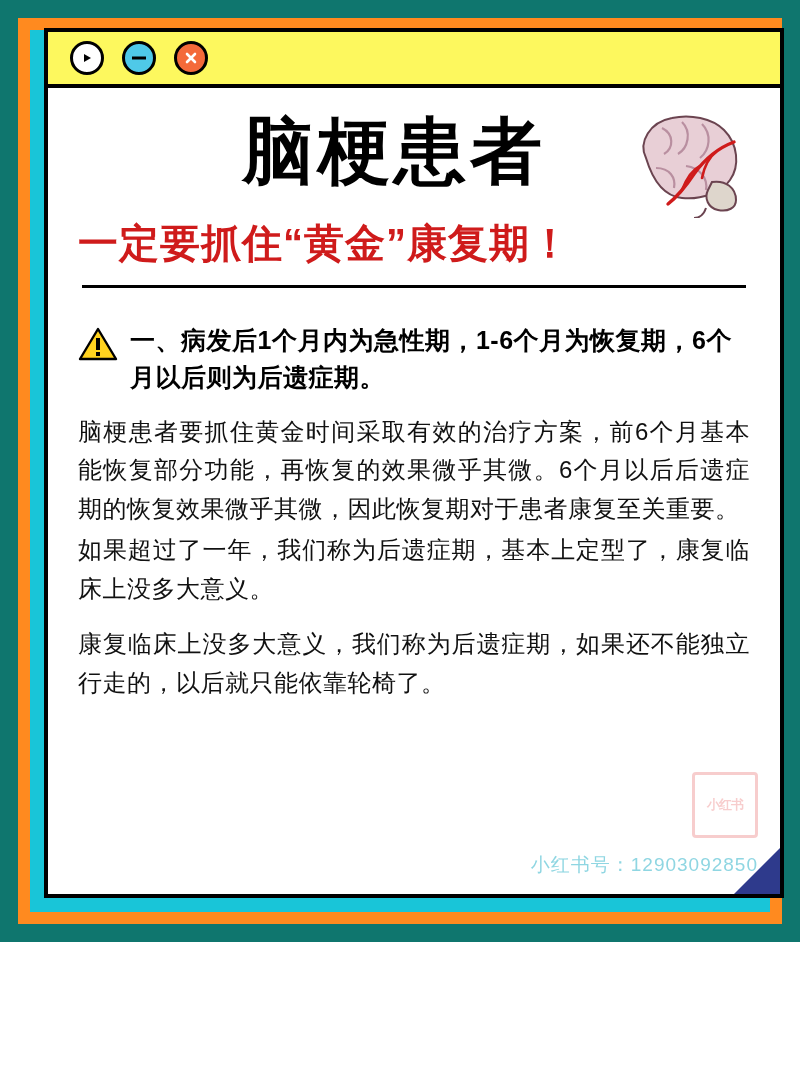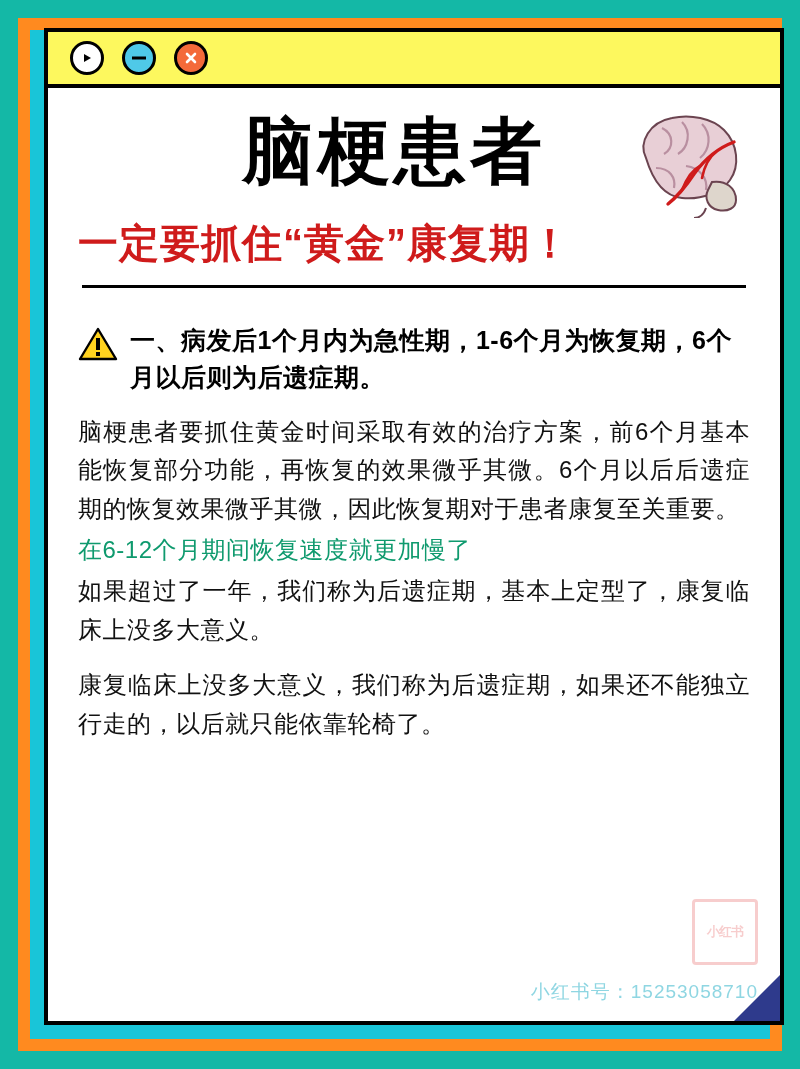--- a/index.html
+++ b/index.html
@@ -5,22 +5,22 @@
   * { box-sizing: border-box; margin: 0; padding: 0; }
   html, body {
     width: 800px;
     height: 1069px;
     background: #ffffff;
     font-family: "Liberation Sans", sans-serif;
   }
   .poster {
     position: relative;
     width: 800px;
-    height: 1069px;
-    background: #14b8a6;
+    height: 942px;
+    background: #0f766e;
     padding: 18px;
   }
   
   .frame-orange {
     position: absolute;
     left: 18px; top: 18px; right: 18px; bottom: 18px;
     background: #ff8a1f;
   }
   .frame-cyan {
     position: absolute;
@@ -224,26 +224,25 @@
 
       <div class="section-head">
         <svg class="warn" viewBox="0 0 40 36" aria-hidden="true">
           <polygon points="20,3 38,33 2,33" fill="#ffd21f" stroke="#000" stroke-width="2.4" stroke-linejoin="round"></polygon>
           <rect x="18" y="12" width="4" height="12" fill="#000"></rect>
           <rect x="18" y="26" width="4" height="4" fill="#000"></rect>
         </svg>
         <div class="section-title">一、病发后1个月内为急性期，1-6个月为恢复期，6个月以后则为后遗症期。</div>
       </div>
       <p class="para">脑梗患者要抓住黄金时间采取有效的治疗方案，前6个月基本能恢复部分功能，再恢复的效果微乎其微。6个月以后后遗症期的恢复效果微乎其微，因此恢复期对于患者康复至关重要。</p>
-      <p class="para green tight">在6-12个月期间恢复速度就更加慢了</p>
       <p class="para tight">如果超过了一年，我们称为后遗症期，基本上定型了，康复临床上没多大意义。</p>
 
       <p class="para">康复临床上没多大意义，我们称为后遗症期，如果还不能独立行走的，以后就只能依靠轮椅了。</p>
 
       <div class="wm-logo">
         <div class="wm-sq">小红书</div>
       </div>
-      <div class="wm-text">小红书号：15253058710</div>
+      <div class="wm-text">小红书号：12903092850</div>
     </div>
 
     <div class="corner-tri"></div>
   </div>
 </div>
 
 </body></html>

